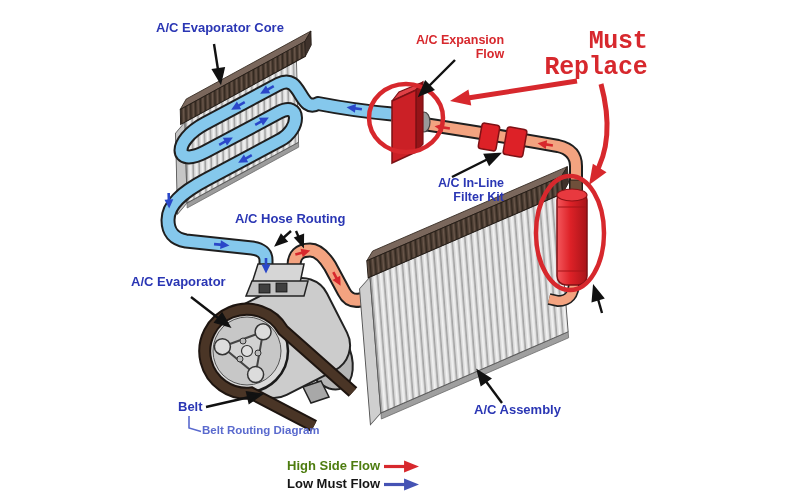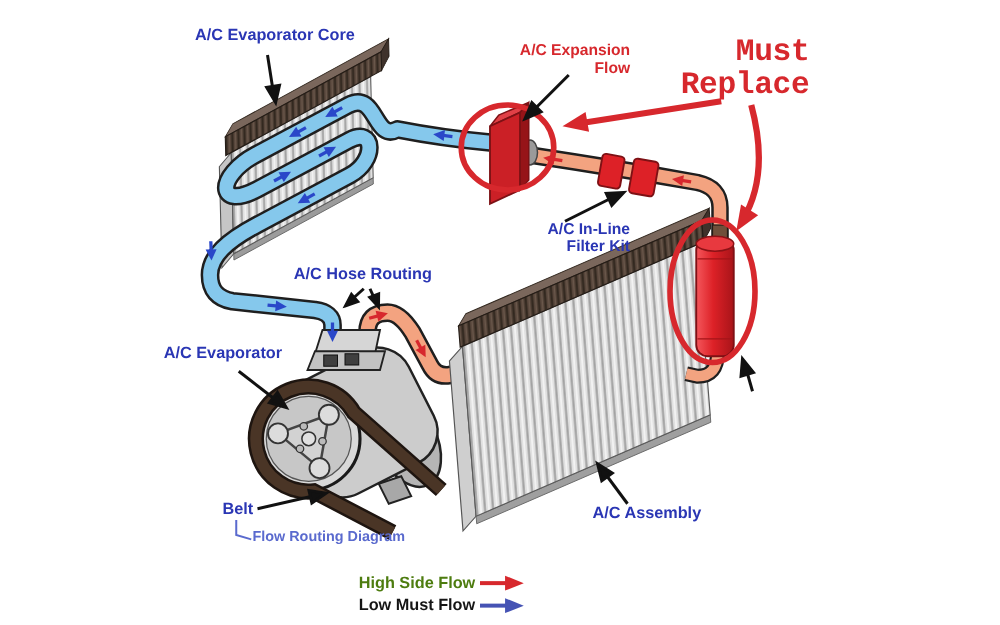--- a/index.html
+++ b/index.html
@@ -235,20 +235,20 @@
 </div>
 
 <div class="lbl blue center lbl-filter">
   <span style="display:block">A/C In-Line</span>
   <span style="display:block">Filter Kit</span>
 </div>
 
 <div class="lbl blue lbl-hose">A/C Hose Routing</div>
 <div class="lbl blue lbl-comp">A/C Evaporator</div>
 <div class="lbl blue lbl-belt">Belt</div>
-<div class="lbl lbl-routing">Flow Routing Diagram</div>
+<div class="lbl lbl-routing">Belt Routing Diagram</div>
 <div class="lbl blue lbl-cond">A/C Assembly</div>
 
 
 <div class="lbl lbl-high">High Side Flow</div>
 <div class="lbl lbl-low">Low Must Flow</div>
 
 </div>
 
 </body></html>

